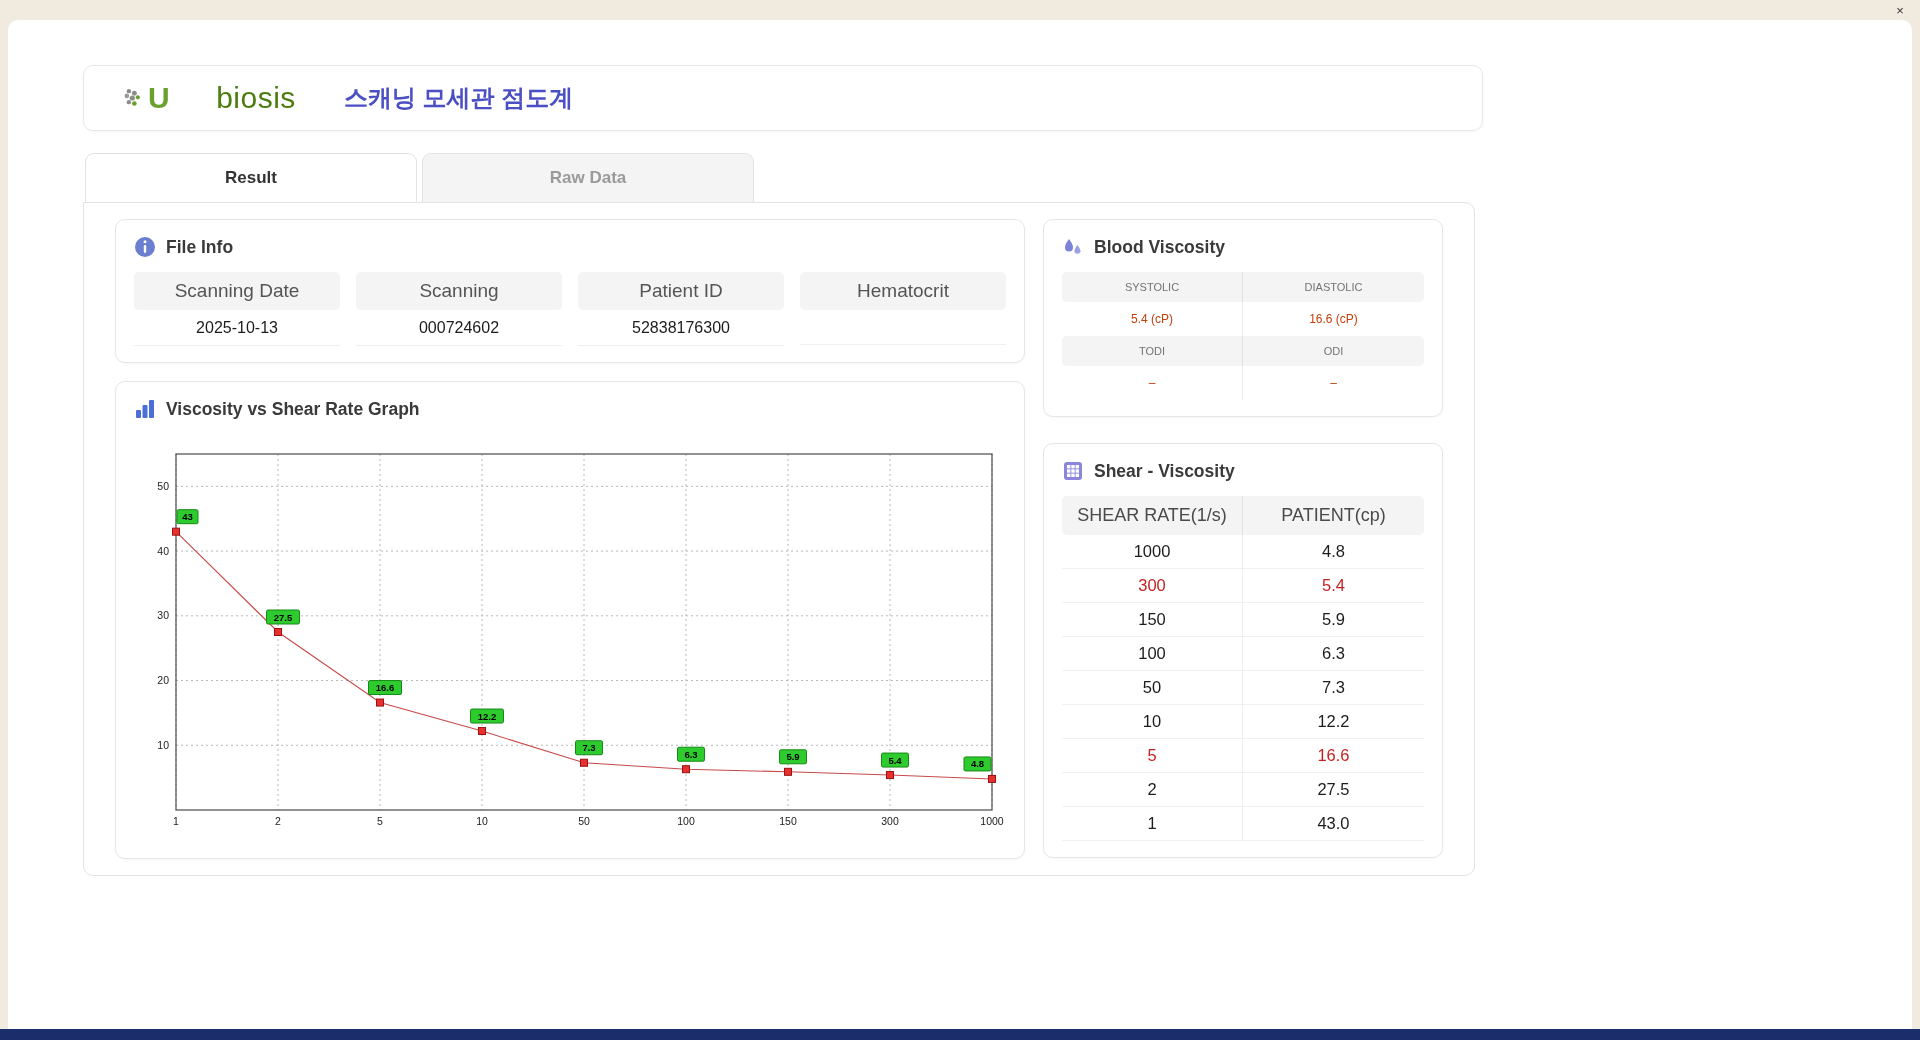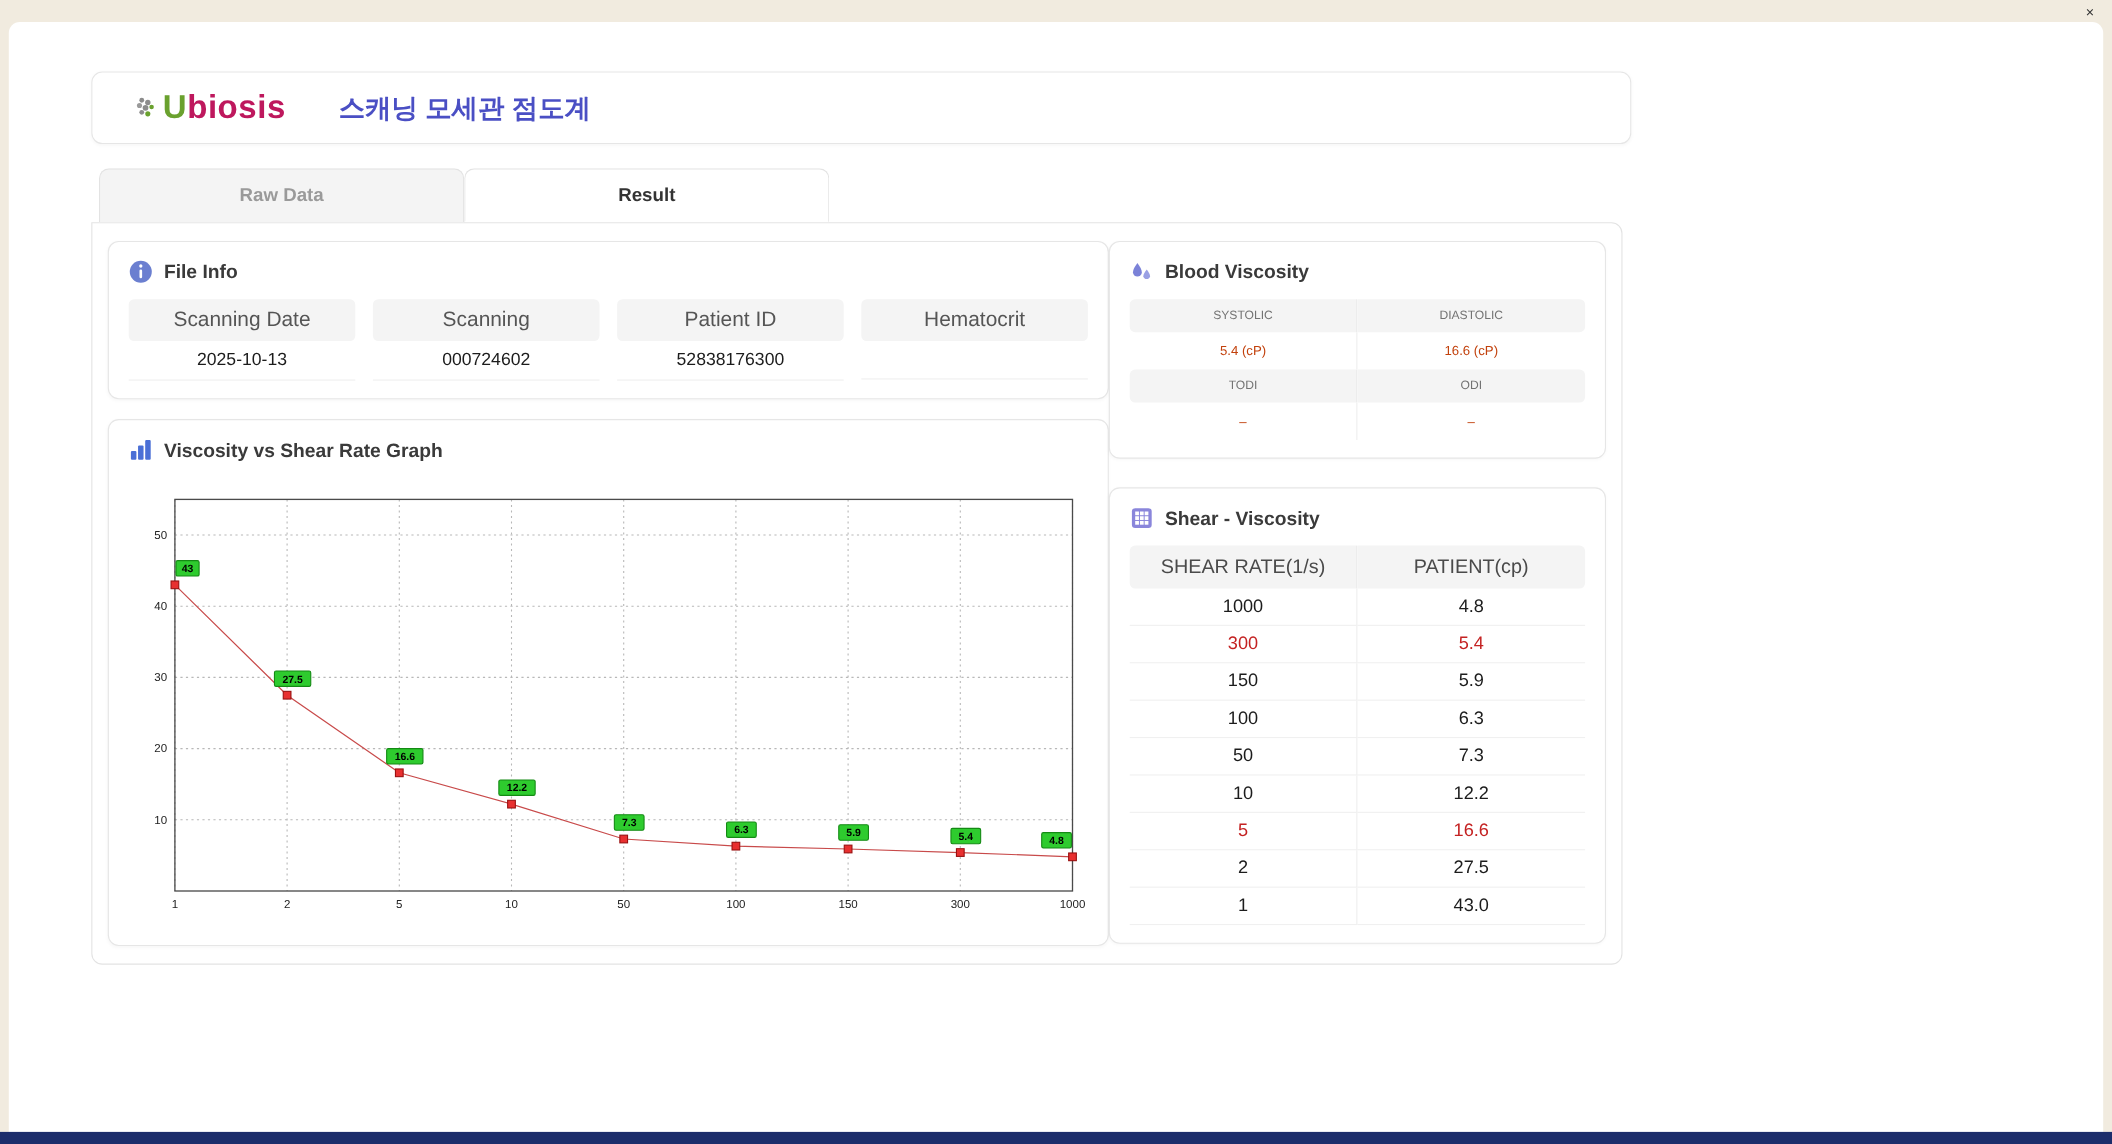--- a/index.html
+++ b/index.html
@@ -14,33 +14,33 @@
 
   .content { position:absolute; top:20px; left:8px; right:8px; bottom:11px; background:#ffffff;
              border-radius:10px 10px 0 0; padding:45px 75px; overflow:hidden; }
 
   
   .header-card { width:1400px; height:66px; border:1px solid #e6e6e6; border-radius:10px;
                  display:flex; align-items:center; padding:0 38px; gap:48px; box-shadow:0 1px 3px rgba(0,0,0,0.03); }
   .logo { display:flex; align-items:center; gap:4px; }
   .logo-text { font-size:30px; letter-spacing:0.5px; }
   .logo-u { color:#6aa12e; font-weight:bold; }
-  .logo-rest { color:#be185d; font-weight:700; }
+  .logo-rest { color:#4d7c0f; font-weight:400;margin-left:46px; }
   .app-title { font-size:24px; font-weight:bold; color:#4a4fc4; }
 
   
   .tabs { display:flex; margin-top:22px; margin-left:2px; position:relative; z-index:2; }
   .tab { width:332px; height:49px; display:flex; align-items:center; justify-content:center;
          font-size:17px; font-weight:bold; cursor:pointer; border:1px solid #e3e3e3;
          border-radius:9px 9px 0 0; }
   .tab.active { background:#ffffff; color:#333333; border-bottom:1px solid #ffffff; margin-bottom:-1px; }
   .tab.inactive { background:#f4f4f4; color:#9a9a9a; margin-left:5px; border-bottom:none; }
 
   .tab-panel { position:relative; z-index:1; width:1392px; border:1px solid #e3e3e3;
-               border-radius:0 10px 10px 10px; padding:16px 14px; display:flex; }
+               border-radius:0 10px 10px 10px; padding:16px 31px; display:flex; gap:18px; }
 
   .col-left { flex:1; display:flex; flex-direction:column; gap:18px; }
   .col-right { width:452px; display:flex; flex-direction:column; gap:26px; }
 
   .panel { border:1px solid #e6e6e6; border-radius:10px; padding:16px 18px; background:#fff;
            box-shadow:0 1px 3px rgba(0,0,0,0.03); }
   .panel-title-row { display:flex; align-items:center; gap:10px; margin-bottom:14px; }
   .panel-title { font-size:17.5px; font-weight:bold; color:#3a3a3a; }
   .panel-icon { width:22px; height:22px; flex:0 0 auto; }
 
@@ -92,22 +92,22 @@
         <circle cx="22" cy="15" r="3.0" fill="#6aa12e"></circle>
         <circle cx="9" cy="22" r="3.2" fill="#8c8c8c"></circle>
         <circle cx="17" cy="24" r="3.4" fill="#6aa12e"></circle>
       </svg>
       <span class="logo-text"><span class="logo-u">U</span><span class="logo-rest">biosis</span></span>
     </div>
     <div class="app-title">스캐닝 모세관 점도계</div>
   </div>
 
   <div class="tabs">
+    <div class="tab active">Result</div>
     <div class="tab inactive">Raw Data</div>
-    <div class="tab active">Result</div>
   </div>
 
   <div class="tab-panel">
 
     <div class="col-left">
 
       <div class="panel">
         <div class="panel-title-row">
           <svg class="panel-icon" viewBox="0 0 22 22">
             <circle cx="11" cy="11" r="10" fill="#6b7fd0"></circle>

